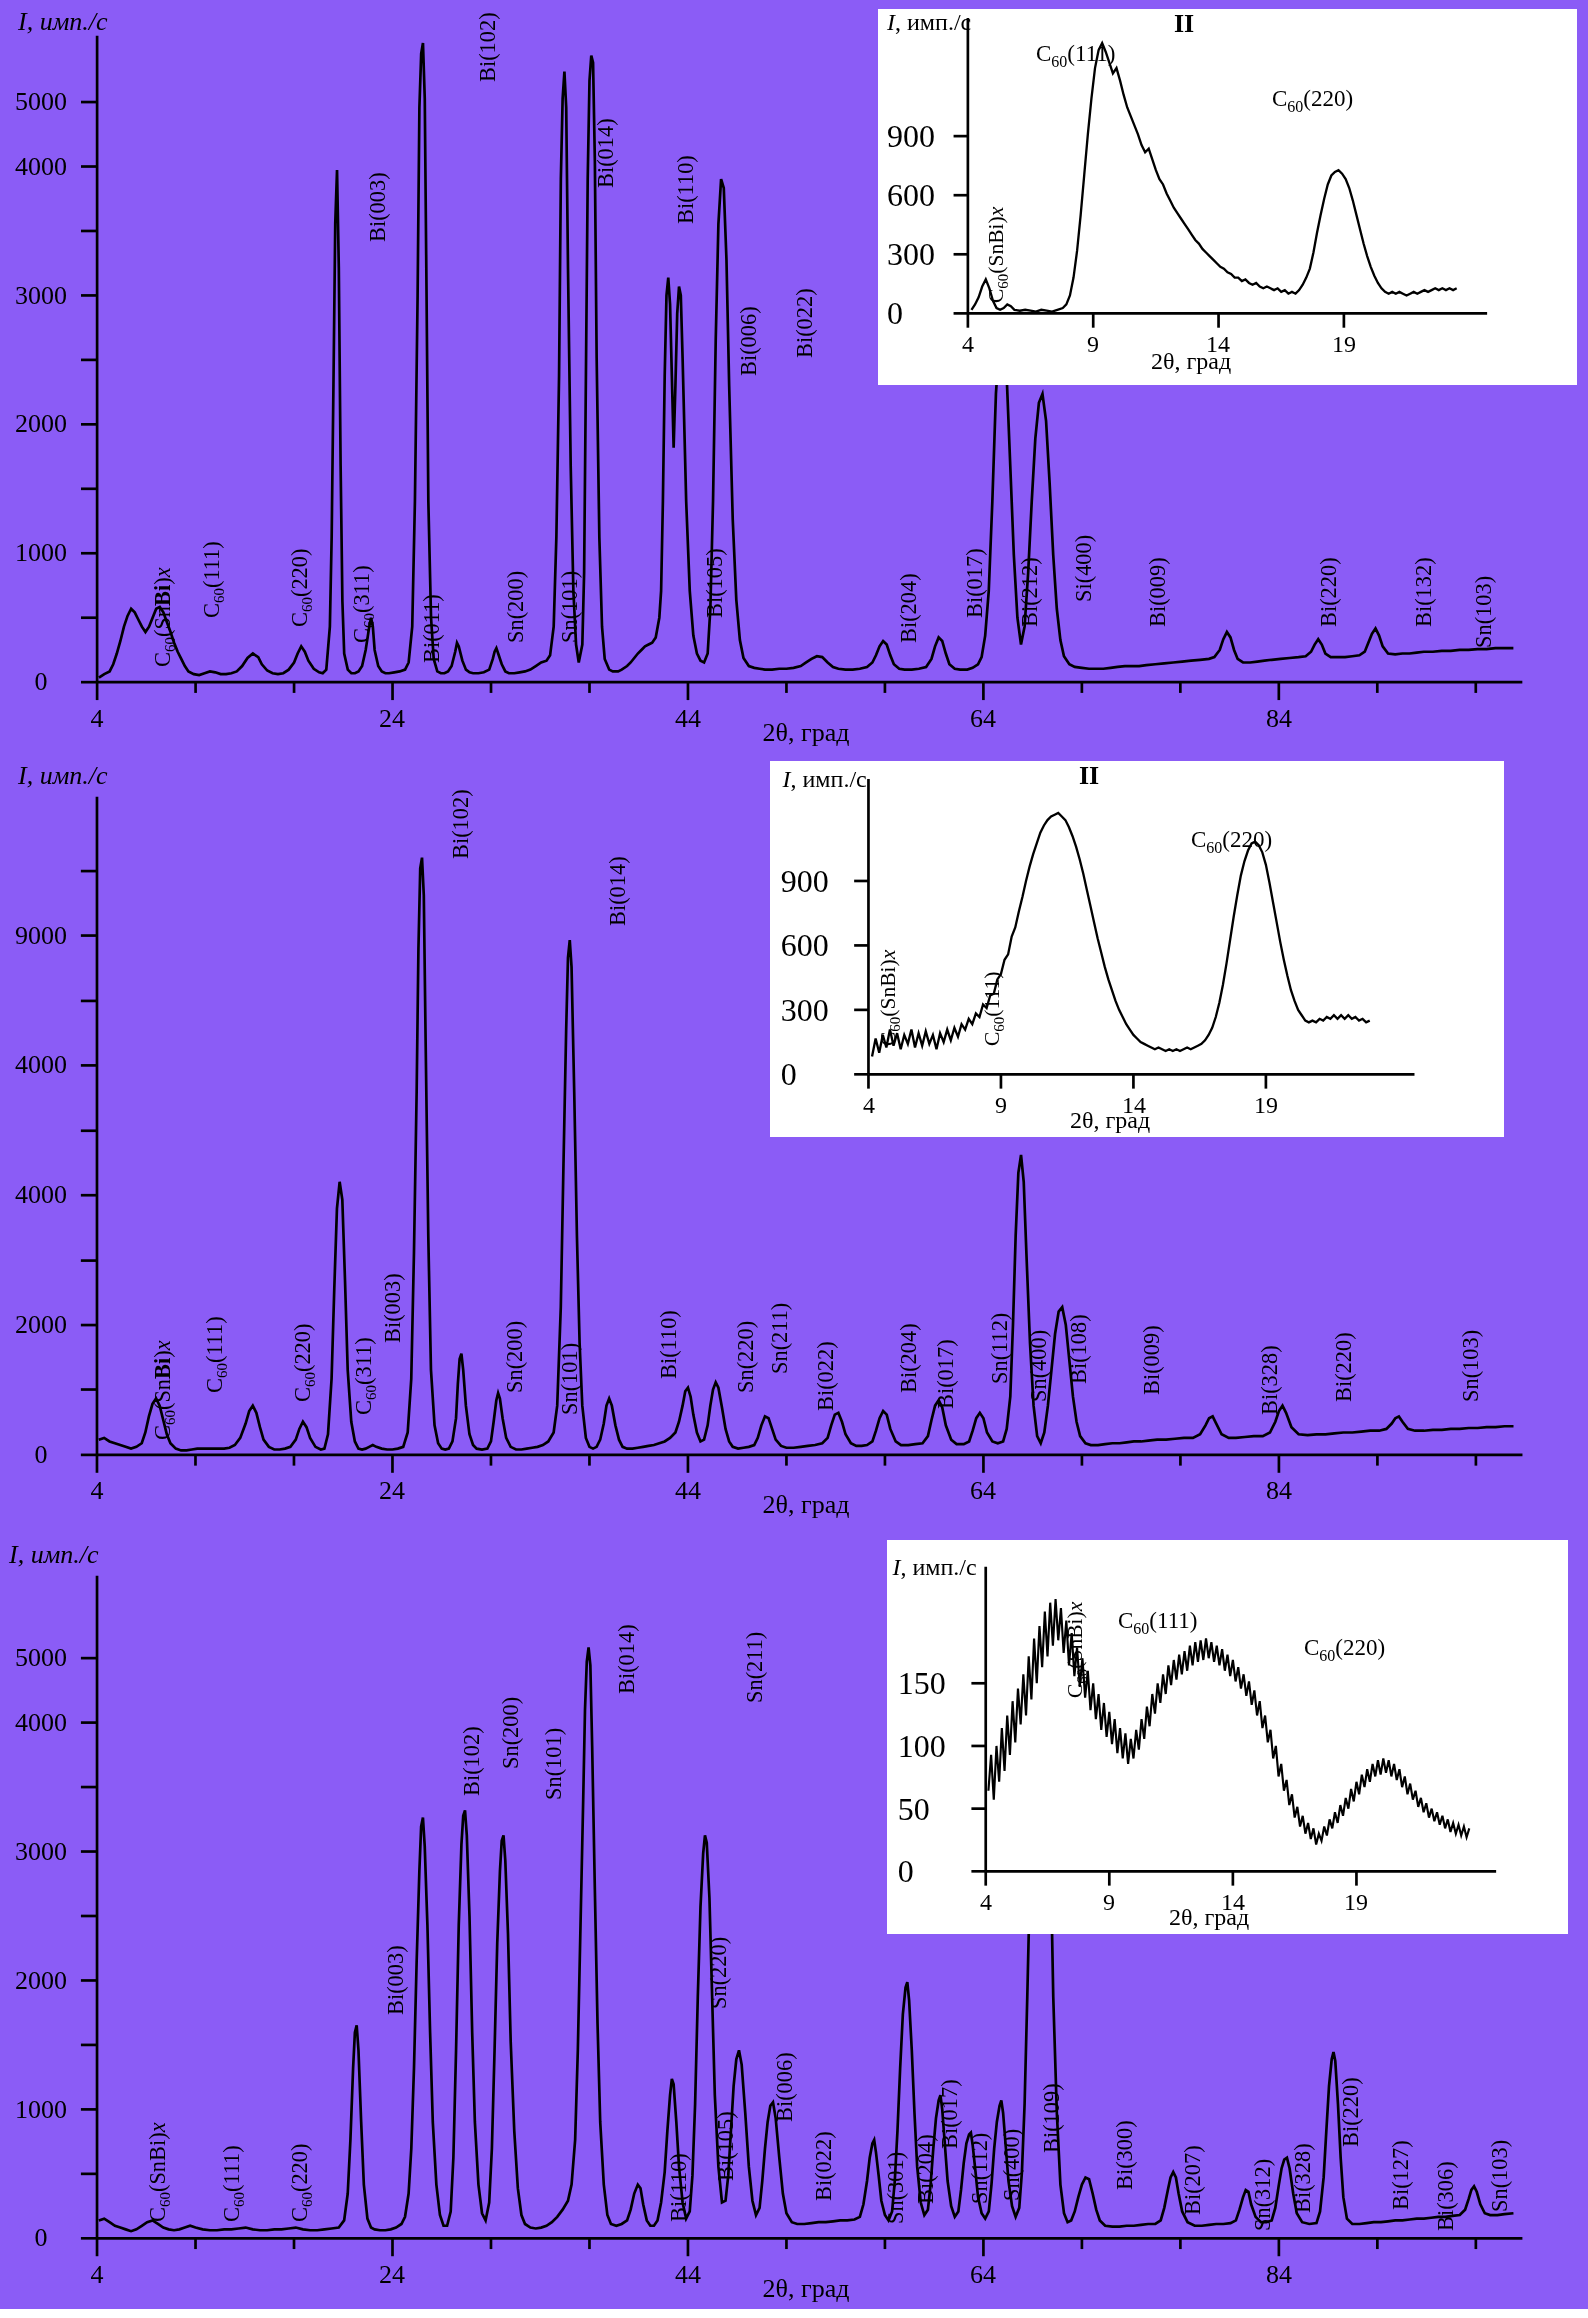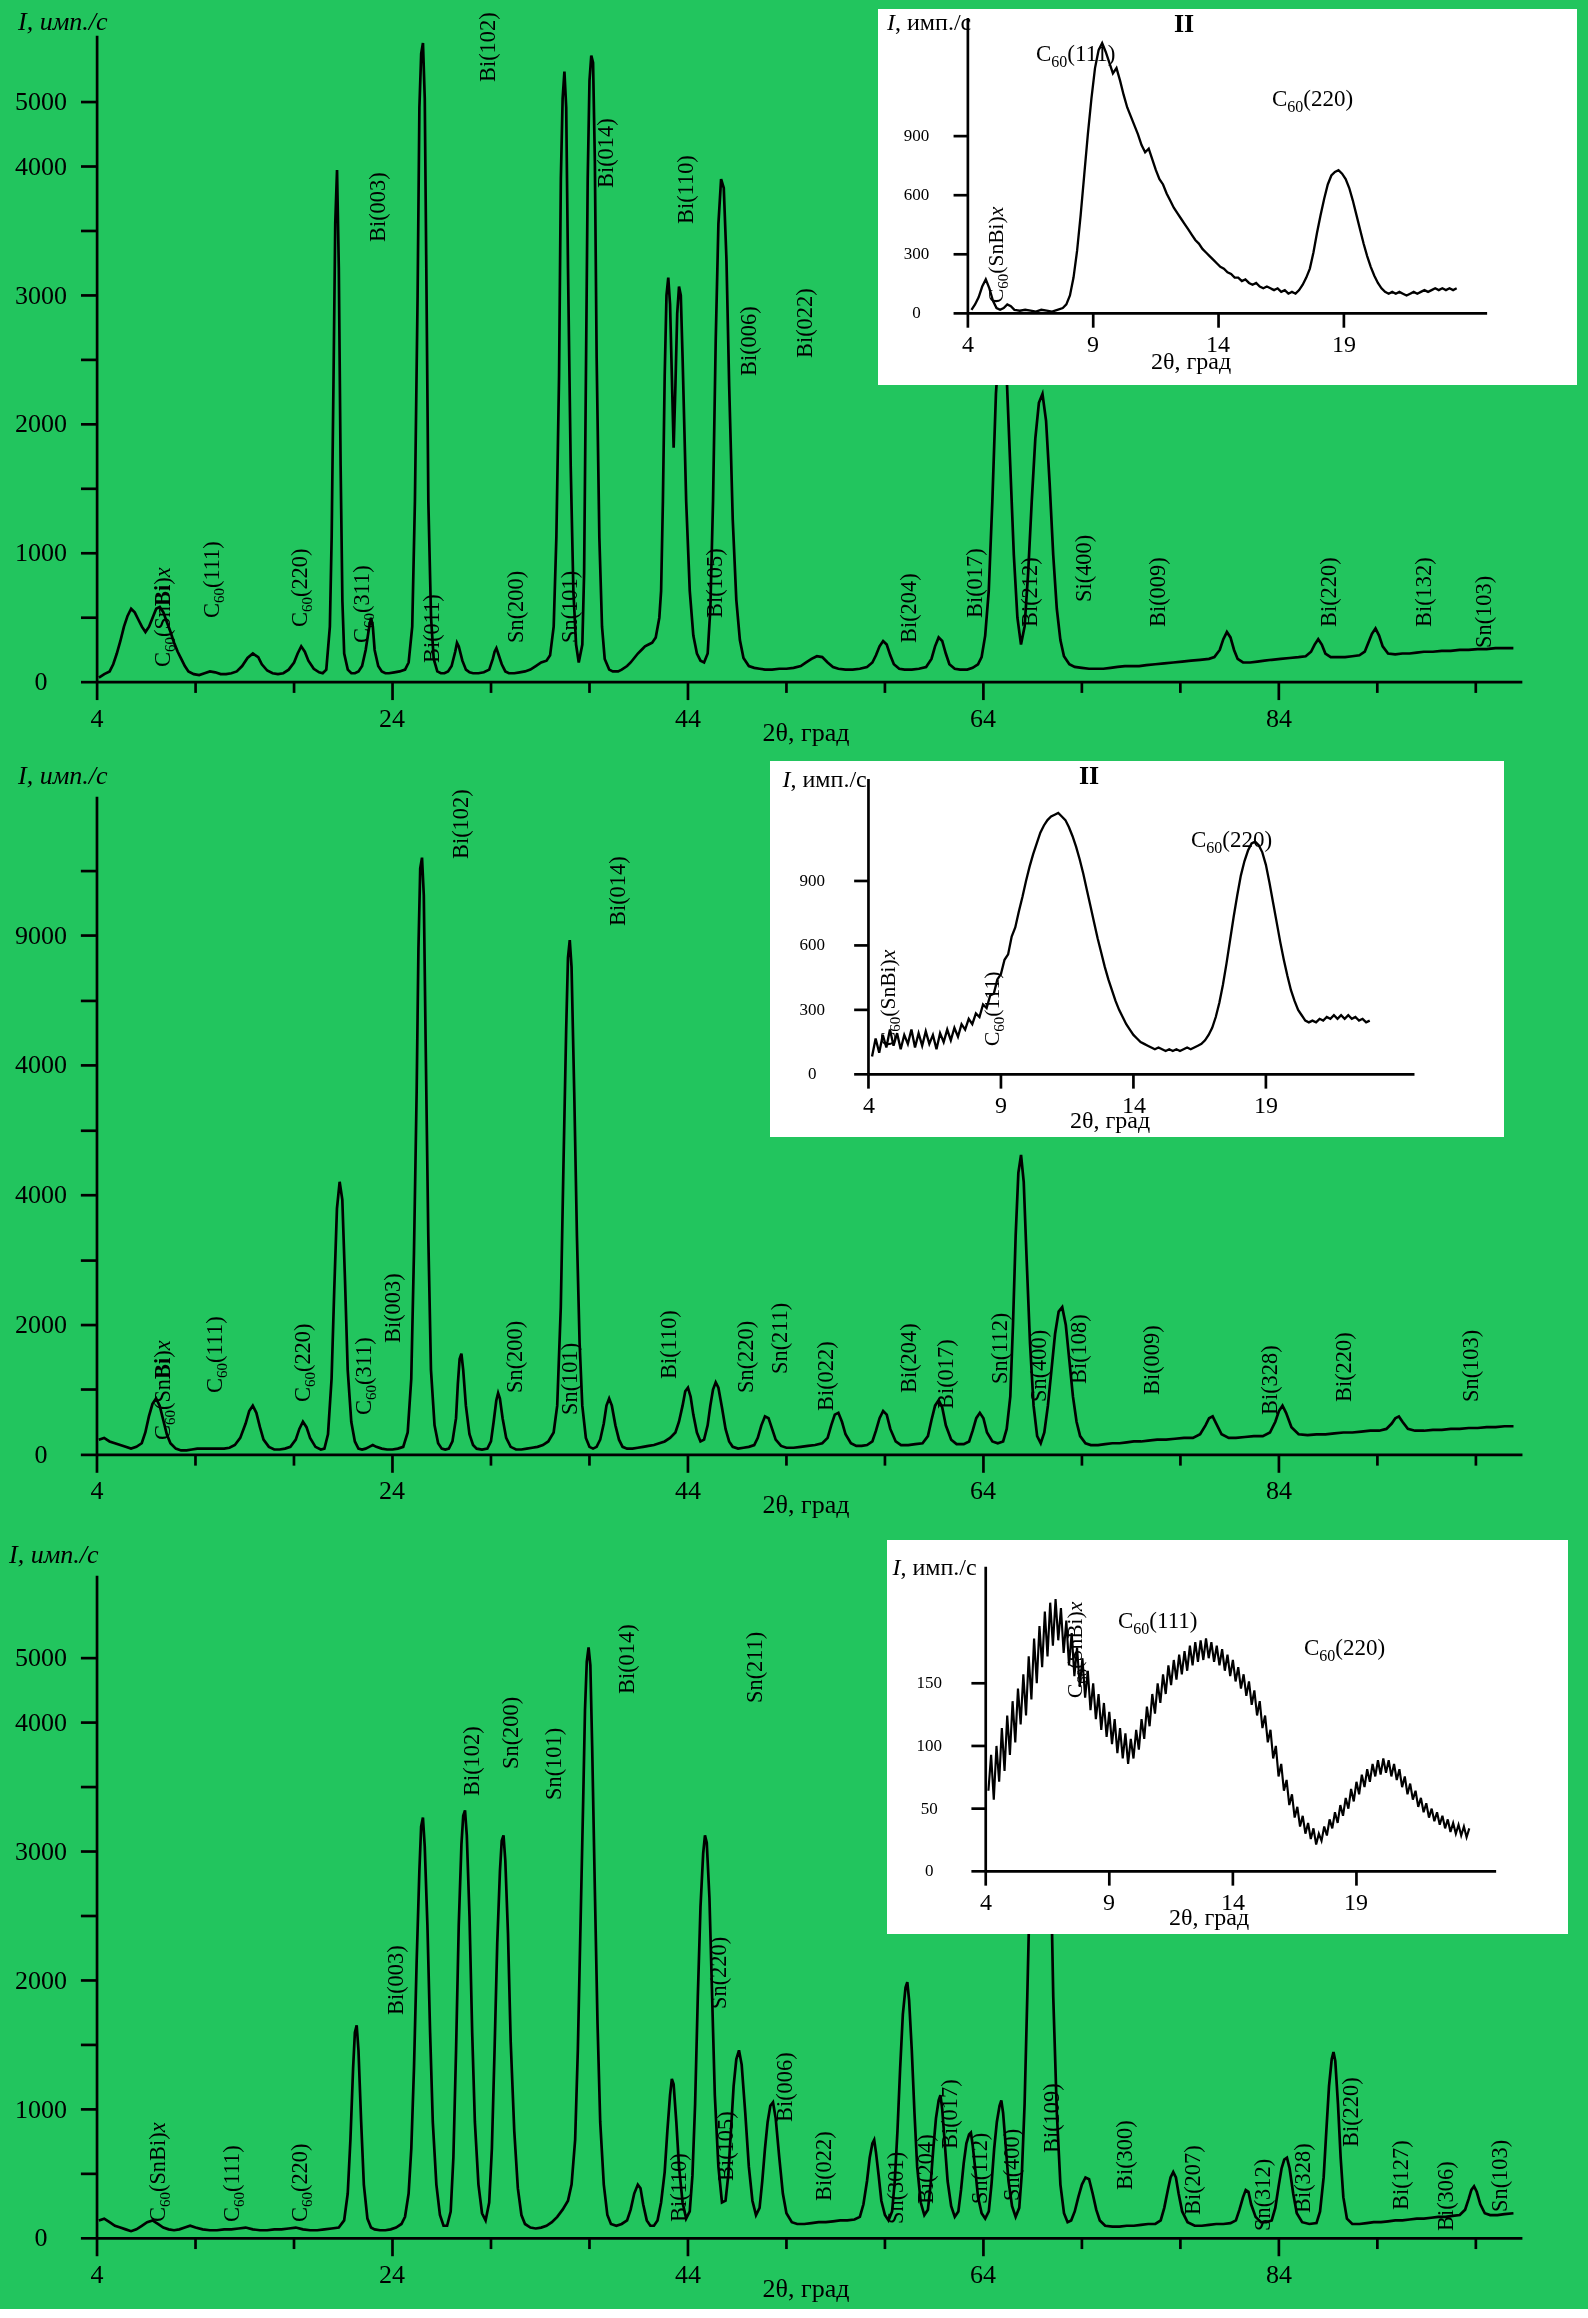--- a/index.html
+++ b/index.html
@@ -1,30 +1,30 @@
 <!DOCTYPE html>
 <html style="font-size:14.3px"><head>
 <meta charset="utf-8">
 <style>
   html,body{margin:0;padding:0;background:#ffffff;}
   body{font-family:"Liberation Serif", serif; color:#000;}
-  .page{position:relative;width:1589px;height:2309px;background:#22c55e;overflow:hidden;}
+  .page{position:relative;width:1589px;height:2309px;background:#8b5cf6;overflow:hidden;}
   .panel{position:absolute;left:0;width:1589px;}
   .axis-label{position:absolute;font-style:italic;font-size:26px;white-space:nowrap;}
   .tick-text{position:absolute;font-size:26px;text-align:center;transform:translateX(-50%);}
   .ytick-text{position:absolute;font-size:26px;text-align:center;transform:translateY(-50%);}
   .xtitle{position:absolute;font-size:26px;text-align:center;transform:translateX(-50%);}
   .peaklabel{position:absolute;font-size:22.4px;white-space:nowrap;transform-origin:0 0;transform:rotate(-90deg);}
   .peaklabel sub{font-size:15px;}
   .peaklabel i{font-style:italic;}
   .inset{position:absolute;background:#fff;}
   .ilabel{position:absolute;font-size:23px;white-space:nowrap;}
   .ilabel sub{font-size:16px;}
   .ins-tick{position:absolute;font-size:24px;transform:translateX(-50%);}
-  .ins-ytick{position:absolute;font-size:17px;text-align:center;transform:translateY(-50%);}
+  .ins-ytick{position:absolute;font-size:32px;text-align:left;transform:translateY(-50%);}
   .ins-axis{position:absolute;font-style:italic;font-size:24px;white-space:nowrap;}
   .ins-axis .norm{font-style:normal;}
   .ins-xtitle{position:absolute;font-size:24px;transform:translateX(-50%);}
   .bigII{position:absolute;font-size:26px;font-weight:bold;}
   svg{display:block;}
 </style>
 </head>
 <body>
 
 <div class="page">

